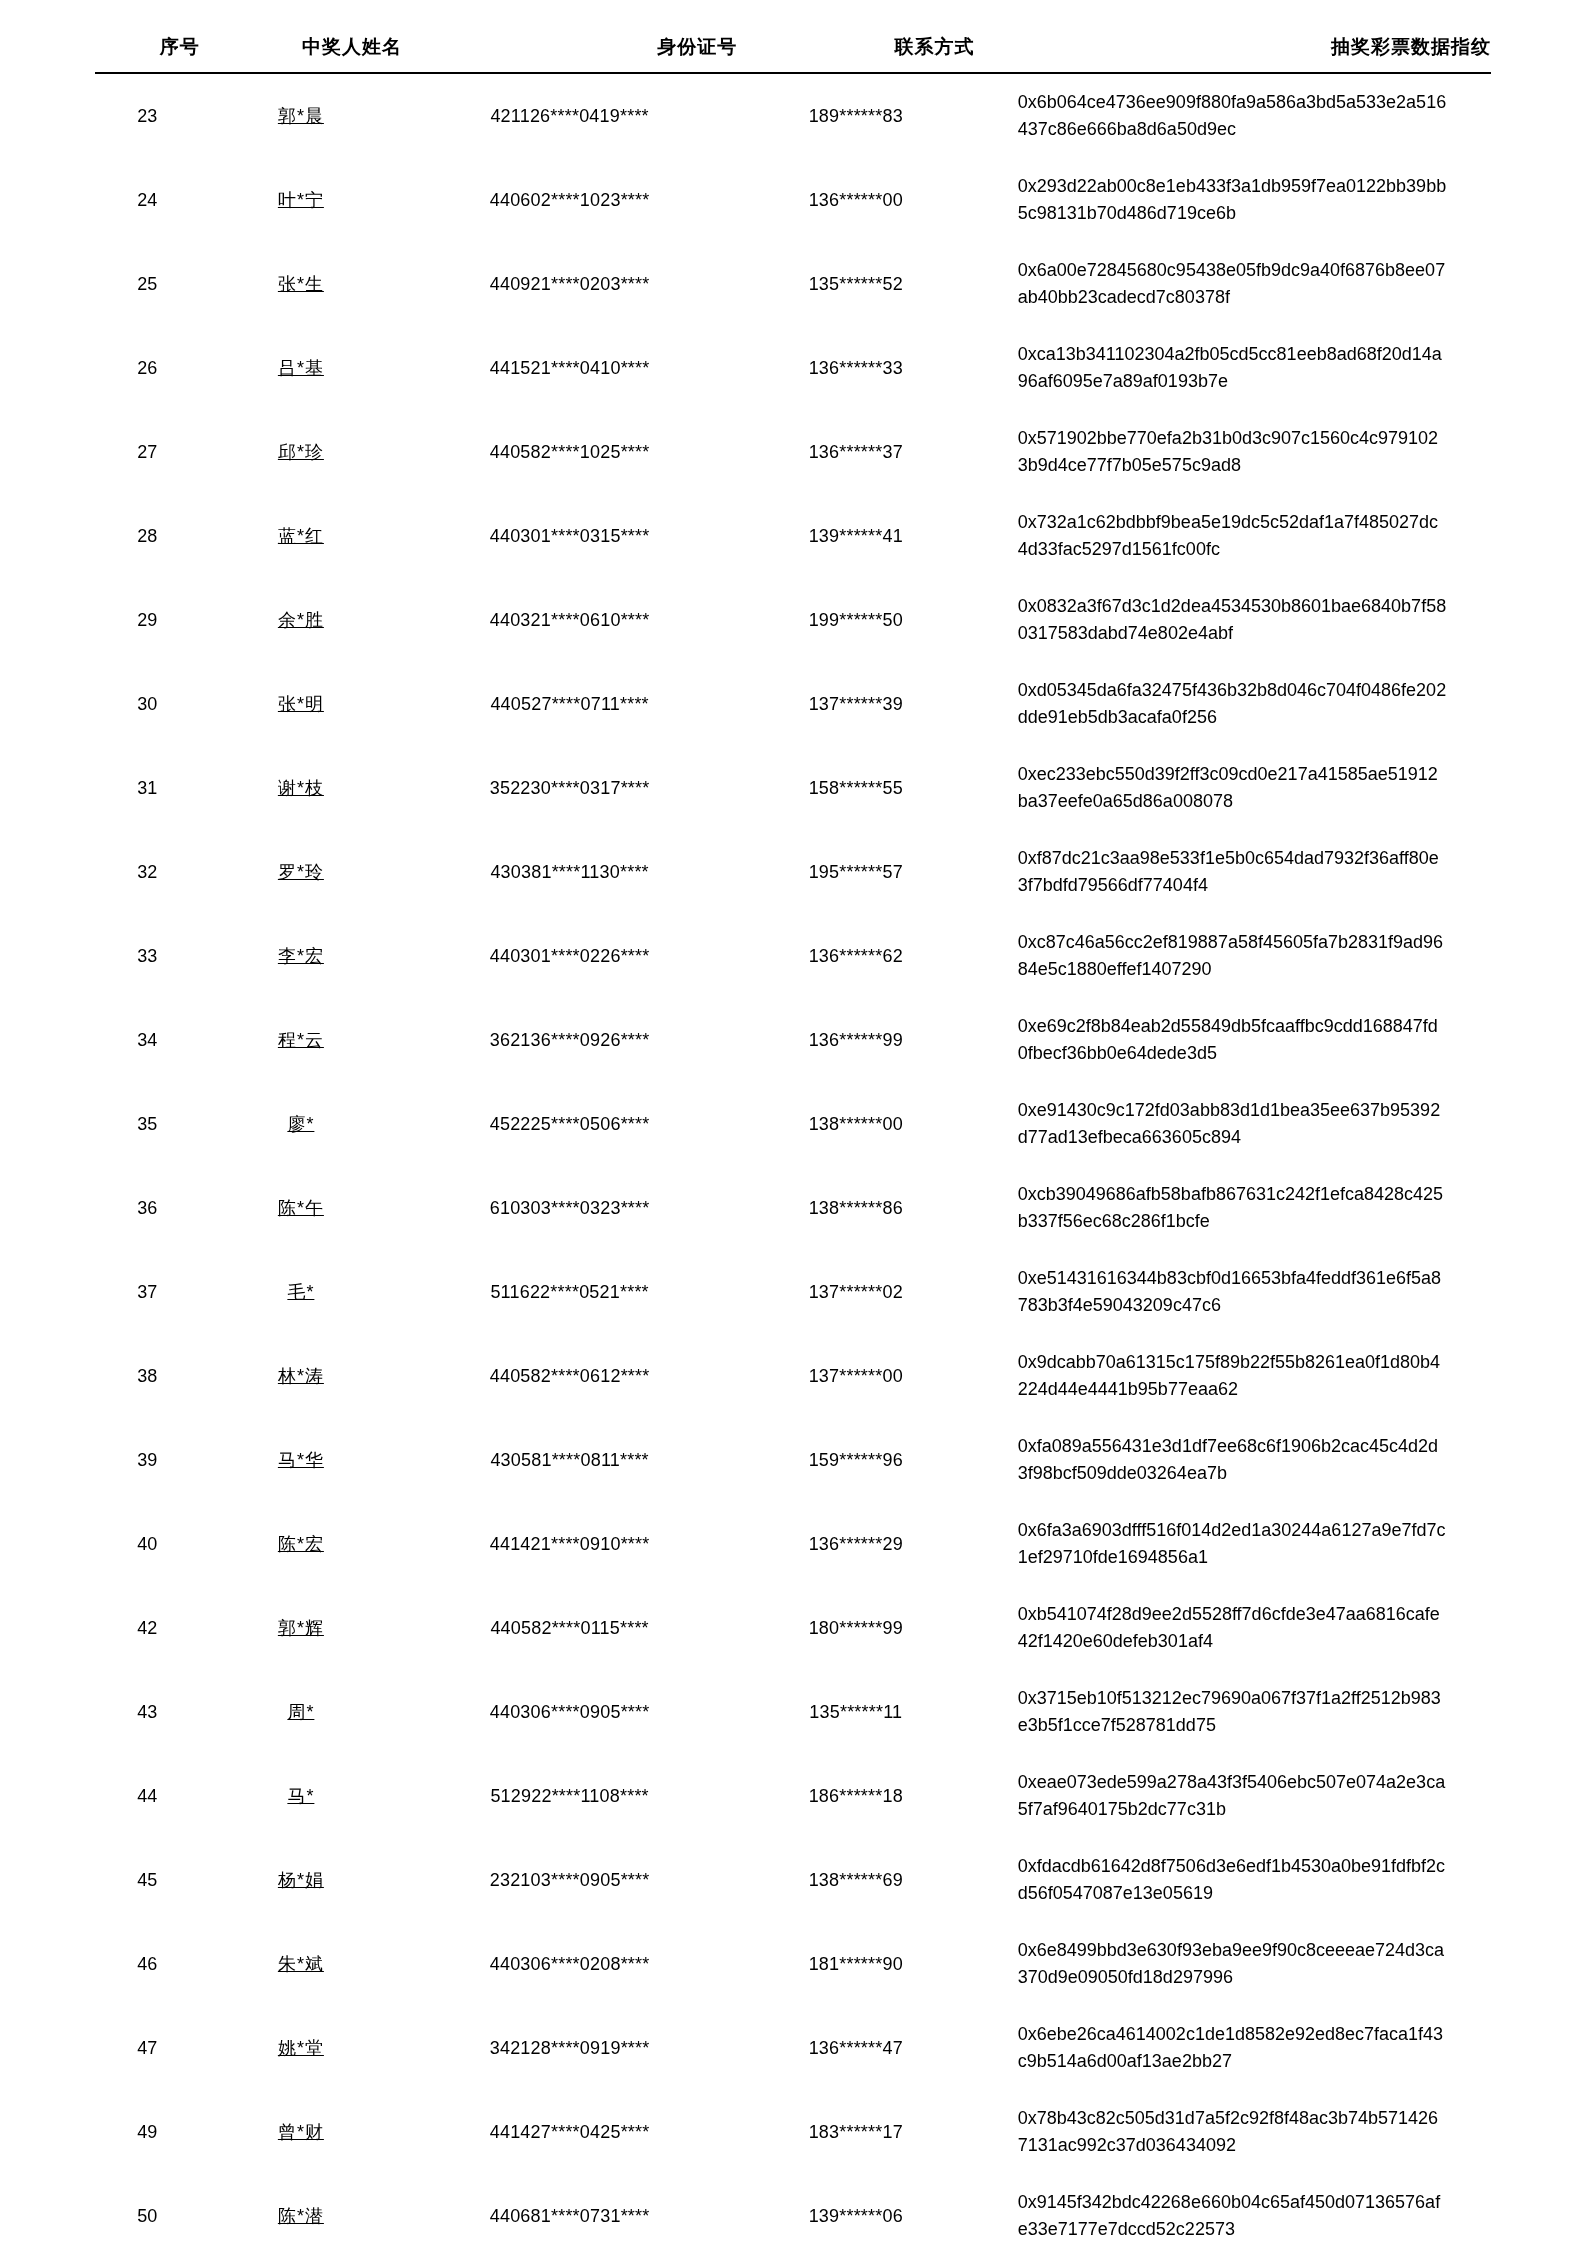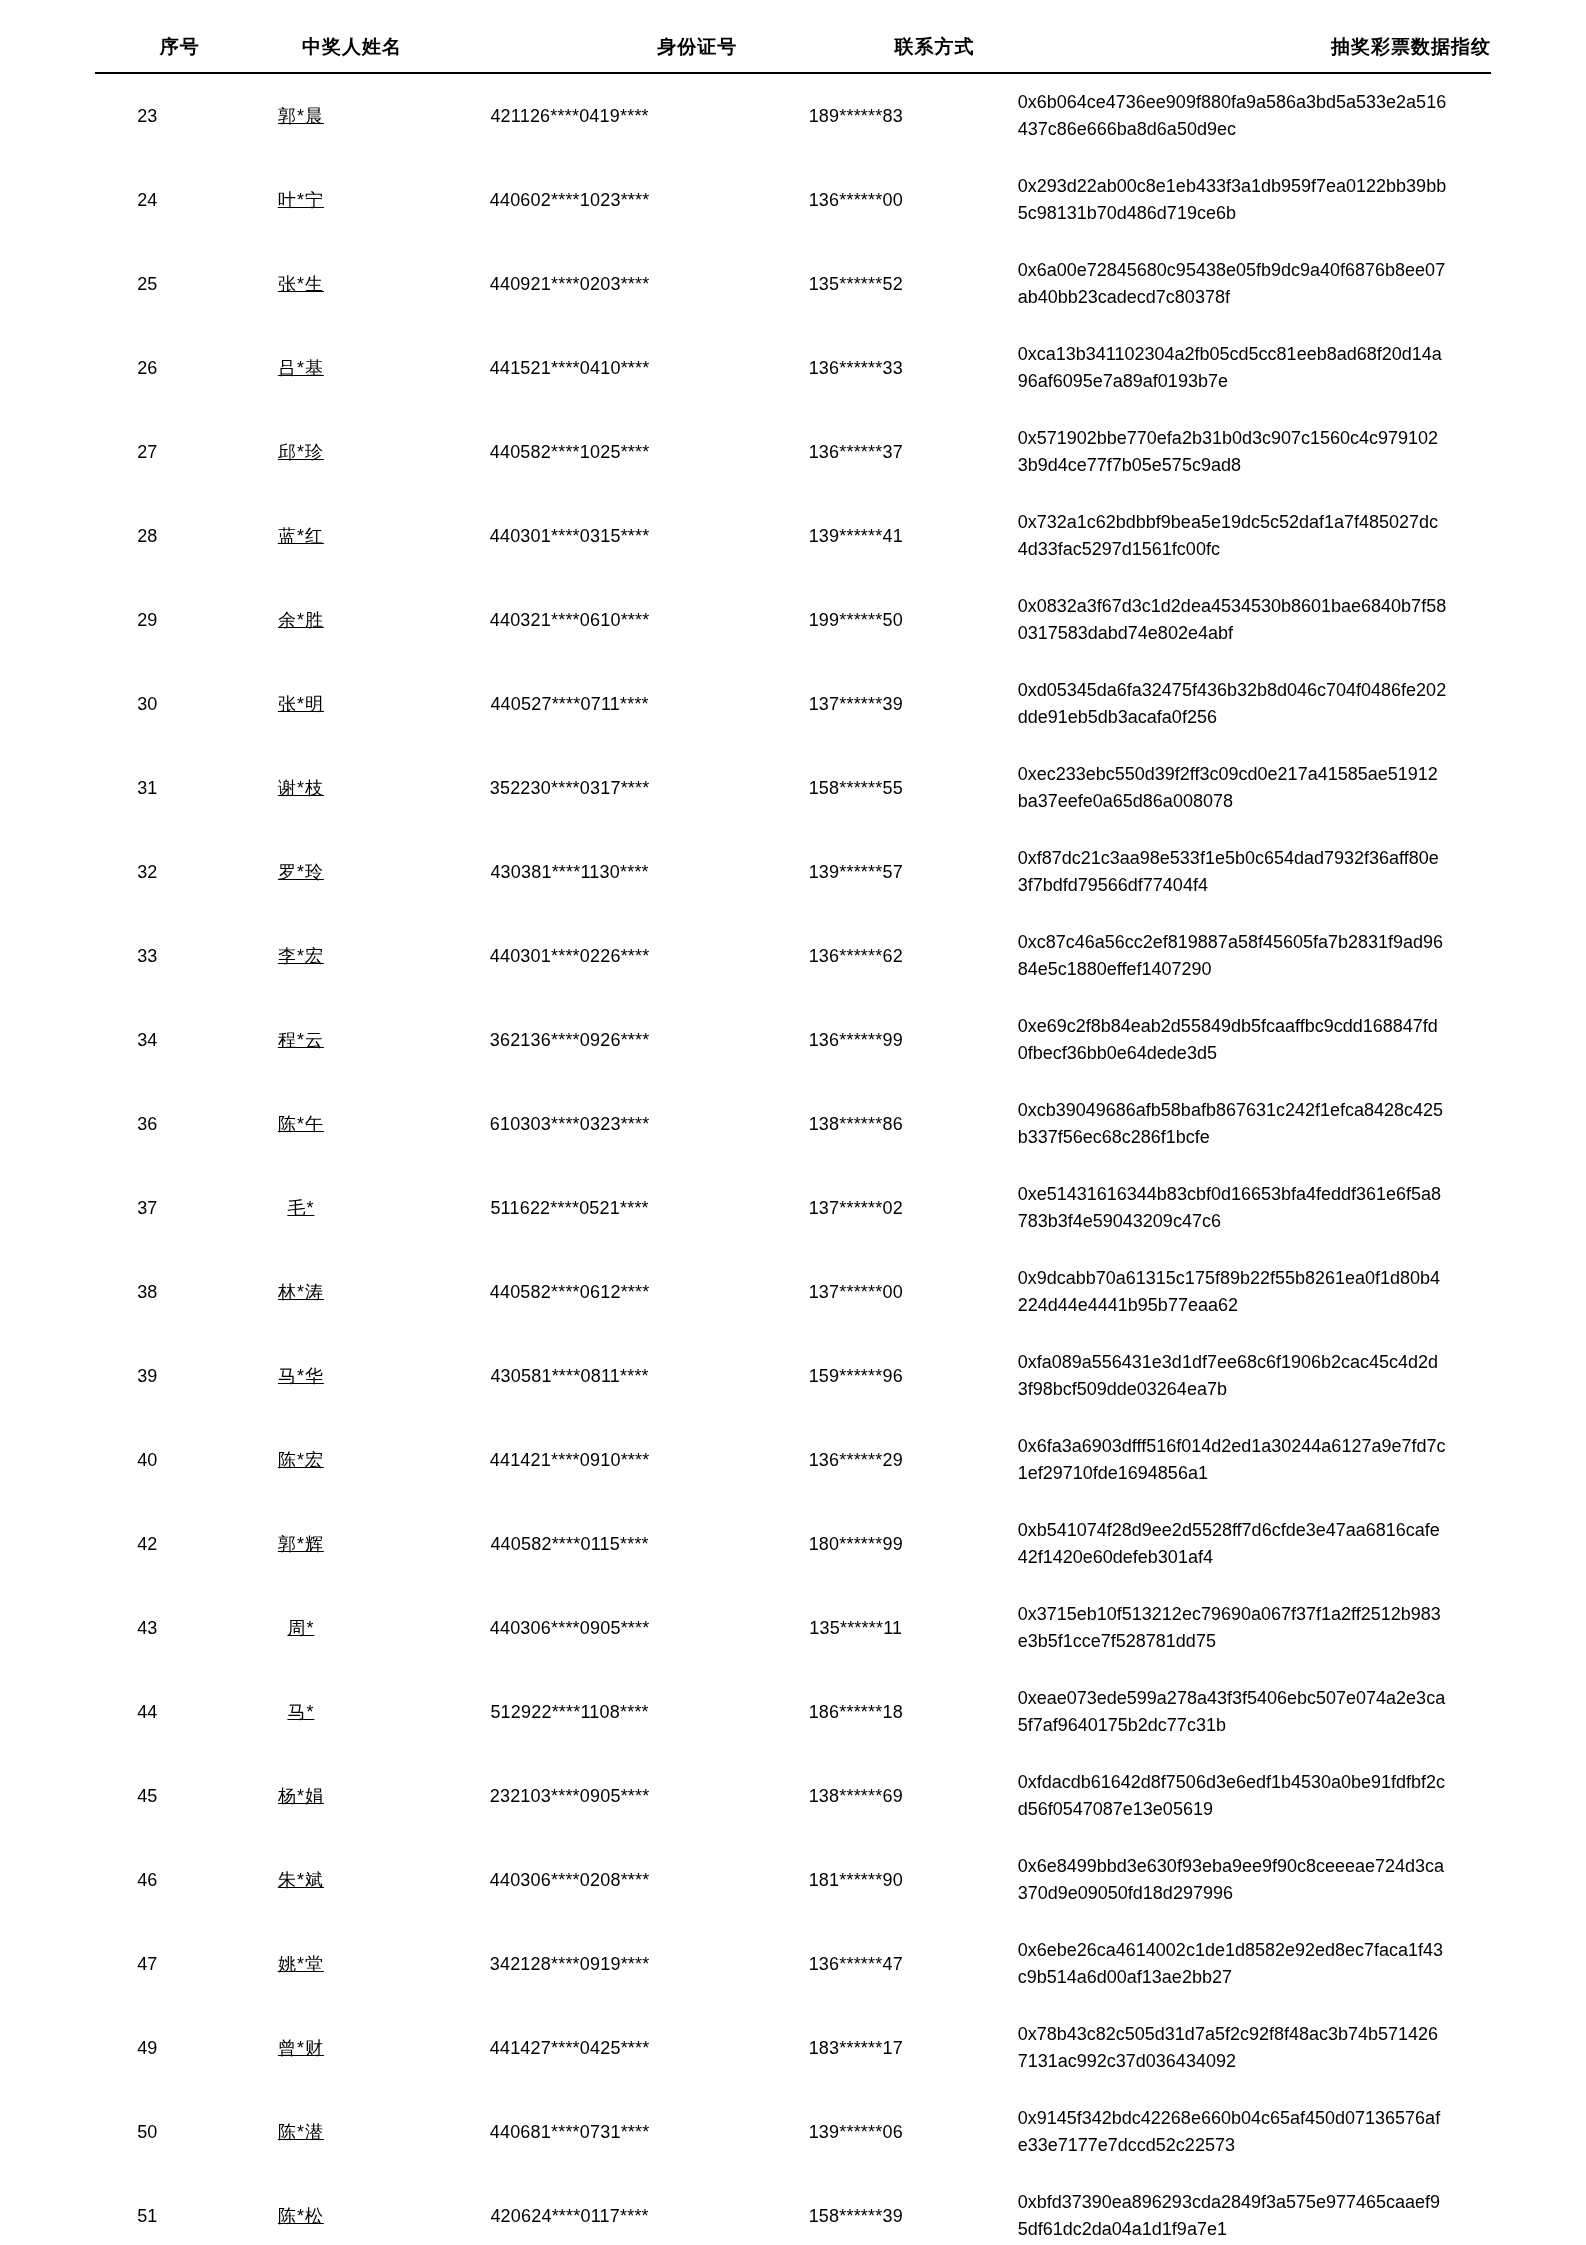--- a/index.html
+++ b/index.html
@@ -165,21 +165,21 @@
           <td class="id">352230****0317****</td>
           <td class="phone">158******55</td>
           <td class="hash">
             <span class="hash-inner">0xec233ebc550d39f2ff3c09cd0e217a41585ae51912ba37eefe0a65d86a008078</span>
           </td>
         </tr>
         <tr>
           <td class="idx">32</td>
           <td class="name">罗*玲</td>
           <td class="id">430381****1130****</td>
-          <td class="phone">139******57</td>
+          <td class="phone">195******57</td>
           <td class="hash">
             <span class="hash-inner">0xf87dc21c3aa98e533f1e5b0c654dad7932f36aff80e3f7bdfd79566df77404f4</span>
           </td>
         </tr>
         <tr>
           <td class="idx">33</td>
           <td class="name">李*宏</td>
           <td class="id">440301****0226****</td>
           <td class="phone">136******62</td>
           <td class="hash">
@@ -189,20 +189,29 @@
         <tr>
           <td class="idx">34</td>
           <td class="name">程*云</td>
           <td class="id">362136****0926****</td>
           <td class="phone">136******99</td>
           <td class="hash">
             <span class="hash-inner">0xe69c2f8b84eab2d55849db5fcaaffbc9cdd168847fd0fbecf36bb0e64dede3d5</span>
           </td>
         </tr>
         <tr>
+          <td class="idx">35</td>
+          <td class="name">廖*</td>
+          <td class="id">452225****0506****</td>
+          <td class="phone">138******00</td>
+          <td class="hash">
+            <span class="hash-inner">0xe91430c9c172fd03abb83d1d1bea35ee637b95392d77ad13efbeca663605c894</span>
+          </td>
+        </tr>
+        <tr>
           <td class="idx">36</td>
           <td class="name">陈*午</td>
           <td class="id">610303****0323****</td>
           <td class="phone">138******86</td>
           <td class="hash">
             <span class="hash-inner">0xcb39049686afb58bafb867631c242f1efca8428c425b337f56ec68c286f1bcfe</span>
           </td>
         </tr>
         <tr>
           <td class="idx">37</td>

